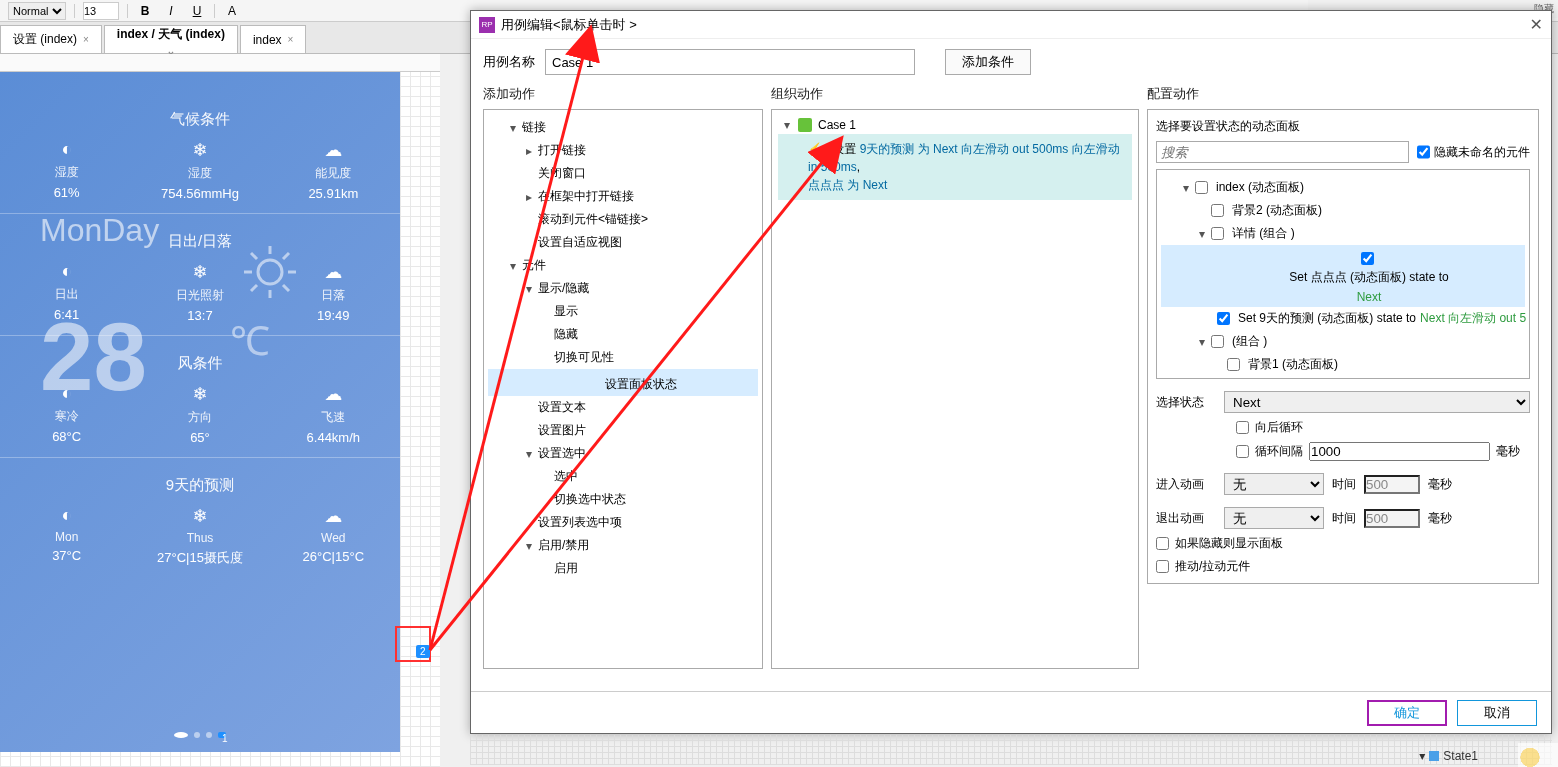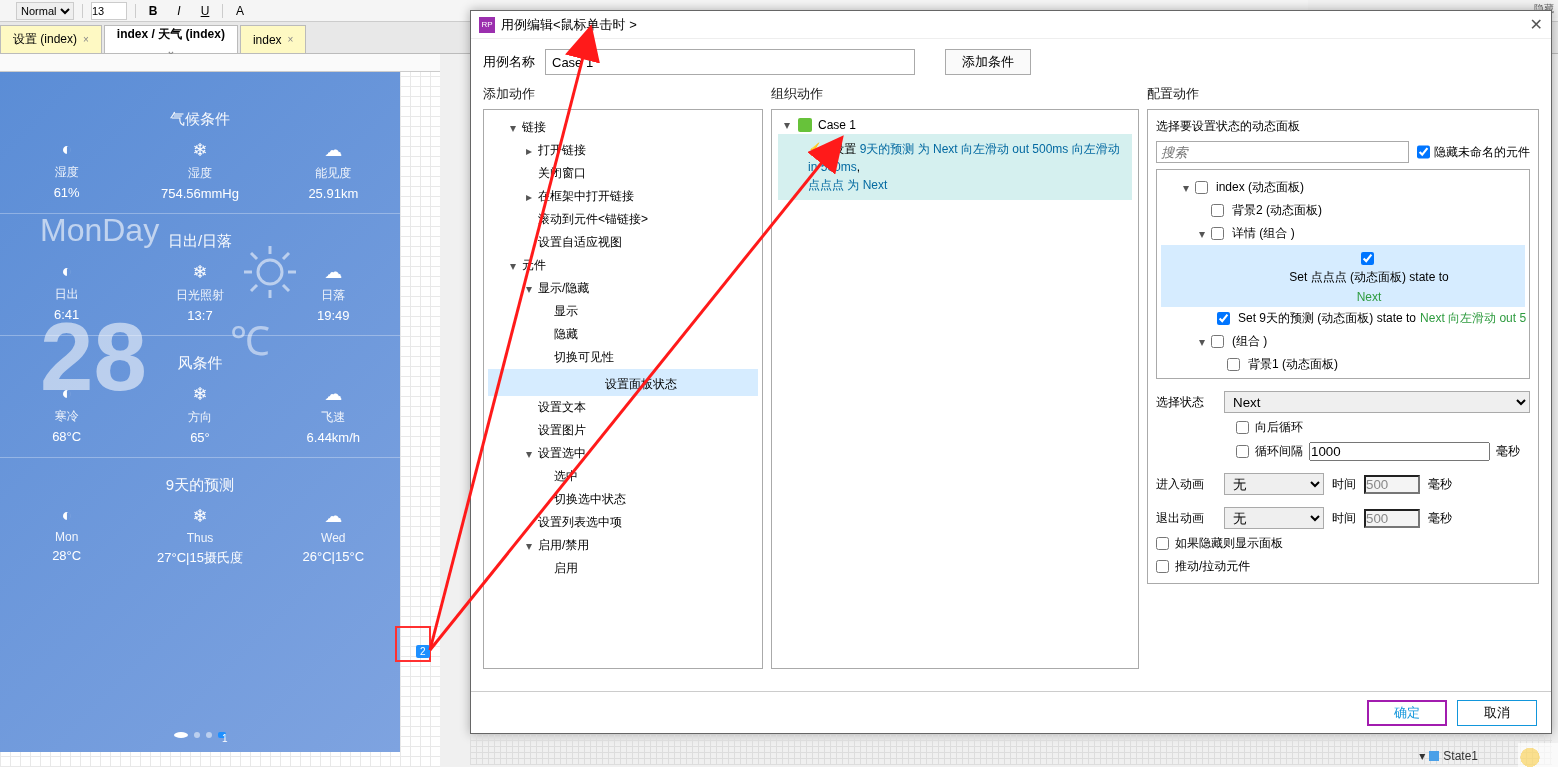--- a/index.html
+++ b/index.html
@@ -1,26 +1,26 @@
 <!DOCTYPE html>
 <html><head>
 <meta charset="utf-8">
 <style>
 * { box-sizing: border-box; margin: 0; padding: 0; font-family: "Microsoft YaHei", Arial, sans-serif; }
 body { width: 1558px; height: 767px; background: #f0f0f0; position: relative; overflow: hidden; }
 
 
-.top-toolbar { position: absolute; top: 0; left: 0; right: 0; height: 22px; background: #f5f5f5; border-bottom: 1px solid #ccc; display: flex; align-items: center; padding: 0 16px; gap: 8px; font-size: 12px; }
+.top-toolbar { position: absolute; top: 0; left: 0; right: 0; height: 22px; background: #f5f5f5; border-bottom: 1px solid #ccc; display: flex; align-items: center; padding: 0 8px; gap: 8px; font-size: 12px; }
 .top-toolbar select, .top-toolbar input { height: 18px; font-size: 11px; border: 1px solid #ccc; }
 .tb-sep { width: 1px; height: 14px; background: #ccc; }
 .tb-btn { width: 18px; height: 18px; display: inline-flex; align-items: center; justify-content: center; cursor: pointer; }
 
 
 .tabs { position: absolute; top: 22px; left: 0; right: 0; height: 32px; background: #e8e8e8; display: flex; align-items: flex-end; border-bottom: 1px solid #bbb; }
-.tab { height: 28px; padding: 0 12px; display: flex; align-items: center; gap: 6px; background: #fef9c3; border: 1px solid #bbb; border-bottom: none; margin-right: 2px; font-size: 12px; cursor: pointer; }
+.tab { height: 28px; padding: 0 12px; display: flex; align-items: center; gap: 6px; background: #ffffff; border: 1px solid #bbb; border-bottom: none; margin-right: 2px; font-size: 12px; cursor: pointer; }
 .tab.active { background: #fff; font-weight: bold; flex-direction: column; }
 .tab .close { font-size: 10px; color: #888; cursor: pointer; }
 
 
 .ruler { position: absolute; top: 54px; left: 0; width: 440px; height: 18px; background: #fafafa; border-bottom: 1px solid #ccc; font-size: 9px; color: #555; }
 .ruler span { position: absolute; top: 0; margin-top: 39px; }
 
 
 .canvas { position: absolute; top: 72px; left: 0; width: 440px; bottom: 0; background:
   repeating-linear-gradient(0deg, #e8e8e8 0 1px, transparent 1px 10px),
@@ -234,21 +234,21 @@
           </div>
         </div>
     </div>
     <div class="hr"></div>
     <div class="w-section">
       <div class="w-section-title">9天的预测</div>
       <div class="w-row" id="forecast-row">
           <div class="w-cell">
             <span class="ico">◐</span>
             <span class="lab">Mon</span>
-            <span class="val">28°C</span>
+            <span class="val">37°C</span>
           </div>
           <div class="w-cell">
             <span class="ico">❄</span>
             <span class="lab">Thus</span>
             <span class="val">27°C|15摄氏度</span>
           </div>
           <div class="w-cell">
             <span class="ico">☁</span>
             <span class="lab">Wed</span>
             <span class="val">26°C|15°C</span>

